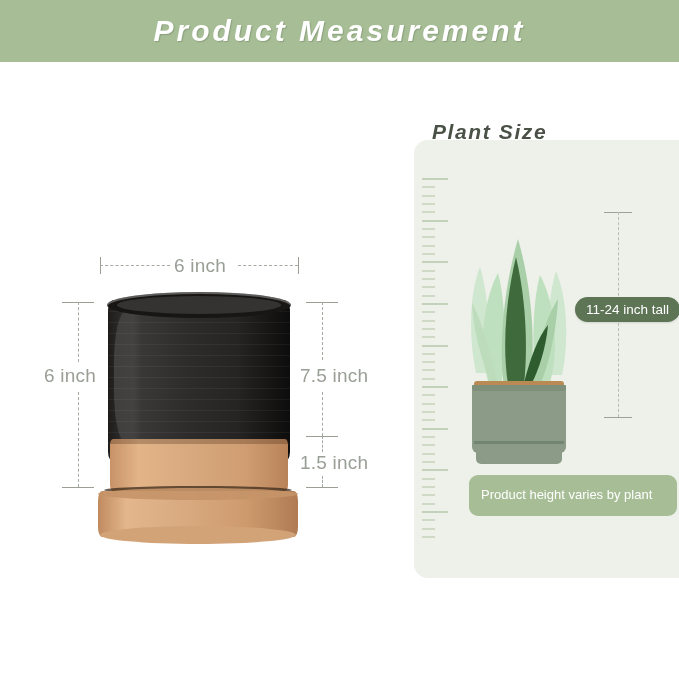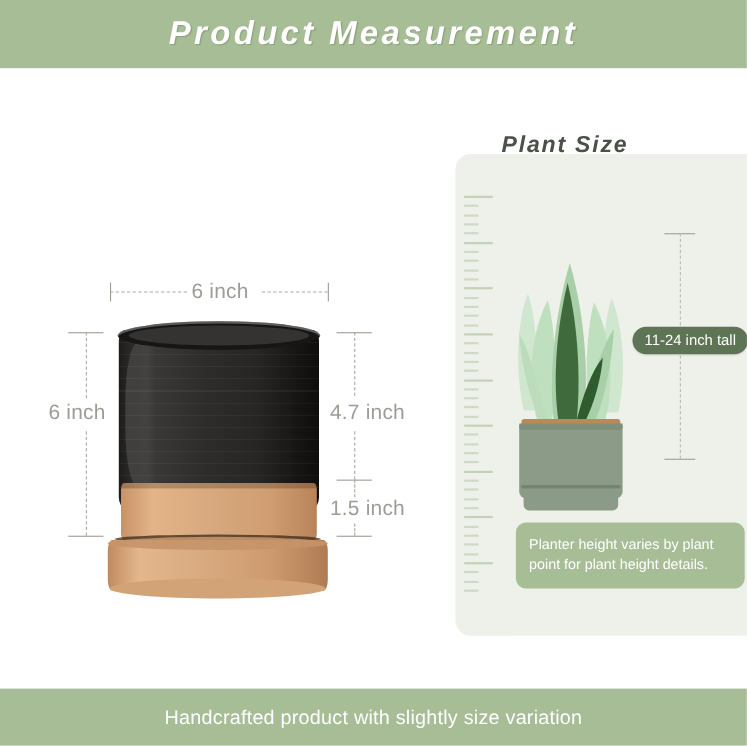--- a/index.html
+++ b/index.html
@@ -119,21 +119,21 @@
   .cap-h{position:absolute;height:0;border-top:1px solid #9a9f96;}
 
   
   .panel{
     position:absolute;left:414px;top:140px;width:261px;height:438px;
     background:#eef0ea;
     border-radius:14px 0 0 14px;
     padding-left:43px;
   }
   .panel-title{
-    position:absolute;left:456px;top:120px;
+    position:absolute;left:432px;top:120px;
     color:#4a5247;font-size:21px;font-weight:bold;font-style:italic;
     letter-spacing:1.6px;white-space:nowrap;
     text-shadow:1px 1px 0 rgba(255,255,255,.6);
     text-align:right;
   }
 
   
   .ruler{position:absolute;left:8px;top:38px;width:34px;height:358px;}
   .tick{position:absolute;left:0;height:0;border-top:2px solid #cfdac6;}
   .tick.long{width:26px;border-top-color:#c3d2b8;}
@@ -202,21 +202,21 @@
     </div>
     <div class="saucer">
       <div class="saucer-gap"></div>
       <div class="saucer-body"></div>
       <div class="saucer-rimtop"></div>
       <div class="saucer-bottom"></div>
     </div>
 
     <div class="cap-h" style="left:306px;top:240px;width:32px;"></div>
     <div class="dash-v" style="left:322px;top:240px;height:58px;"></div>
-    <div class="dim-label" style="left:300px;top:303px;">4.7 inch</div>
+    <div class="dim-label" style="left:300px;top:303px;">7.5 inch</div>
     <div class="dash-v" style="left:322px;top:330px;height:44px;"></div>
     <div class="cap-h" style="left:306px;top:374px;width:32px;"></div>
 
     <div class="dash-v" style="left:322px;top:374px;height:16px;"></div>
     <div class="dim-label" style="left:300px;top:390px;">1.5 inch</div>
     <div class="dash-v" style="left:322px;top:414px;height:11px;"></div>
     <div class="cap-h" style="left:306px;top:425px;width:32px;"></div>
   </div>
 
   <div class="panel-title">Plant Size</div>
@@ -294,22 +294,18 @@
         <path d="M22 252 h86 v12 a5 5 0 0 1 -5 5 h-76 a5 5 0 0 1 -5 -5 Z" fill="#8b9b87"></path>
       </svg>
     </div>
 
     <div class="ht-cap-top"></div>
     <div class="ht-line"></div>
     <div class="ht-cap-bot"></div>
     <div class="badge">11-24 inch tall</div>
 
     <div class="note">
-      <div>Planter height varies by plant</div>
-      <div>point for plant height details.</div>
+      <div>Product height varies by plant</div>
     </div>
   </div>
 
-  <div class="footer-band">
-    <div class="footer-text">Handcrafted product with slightly size variation</div>
-  </div>
 
 </div>
 
 </body></html>

